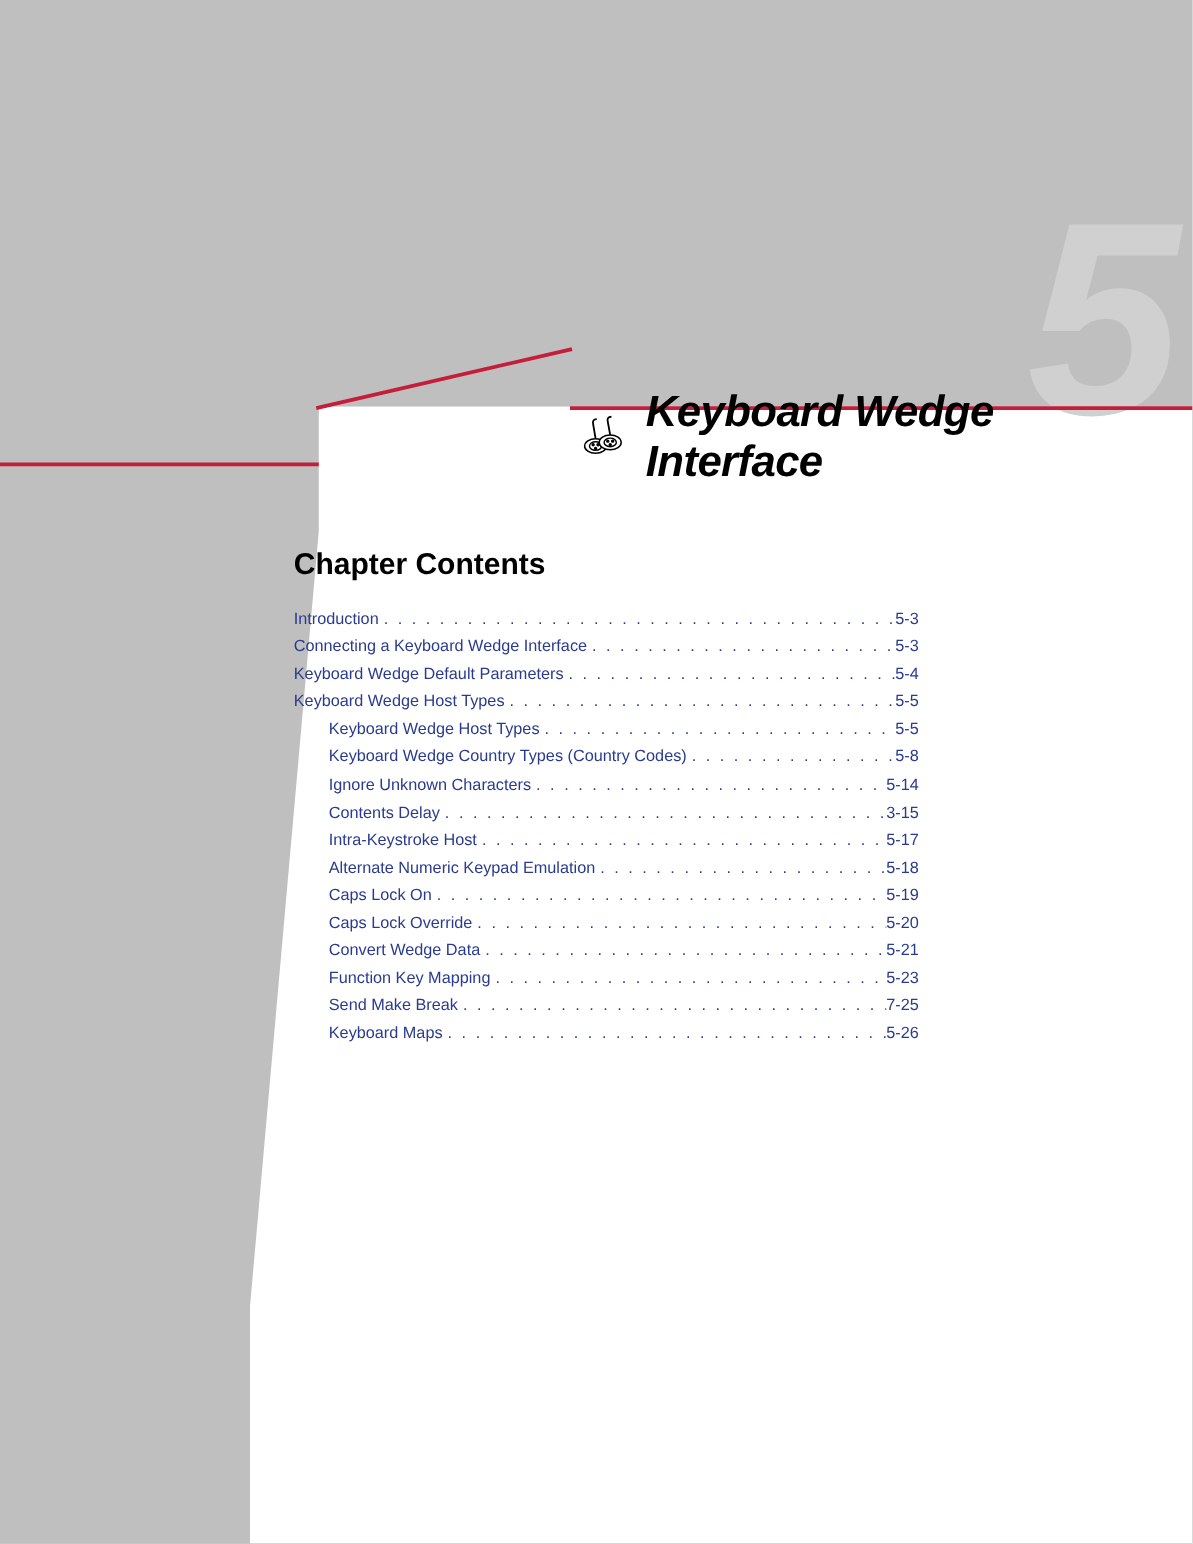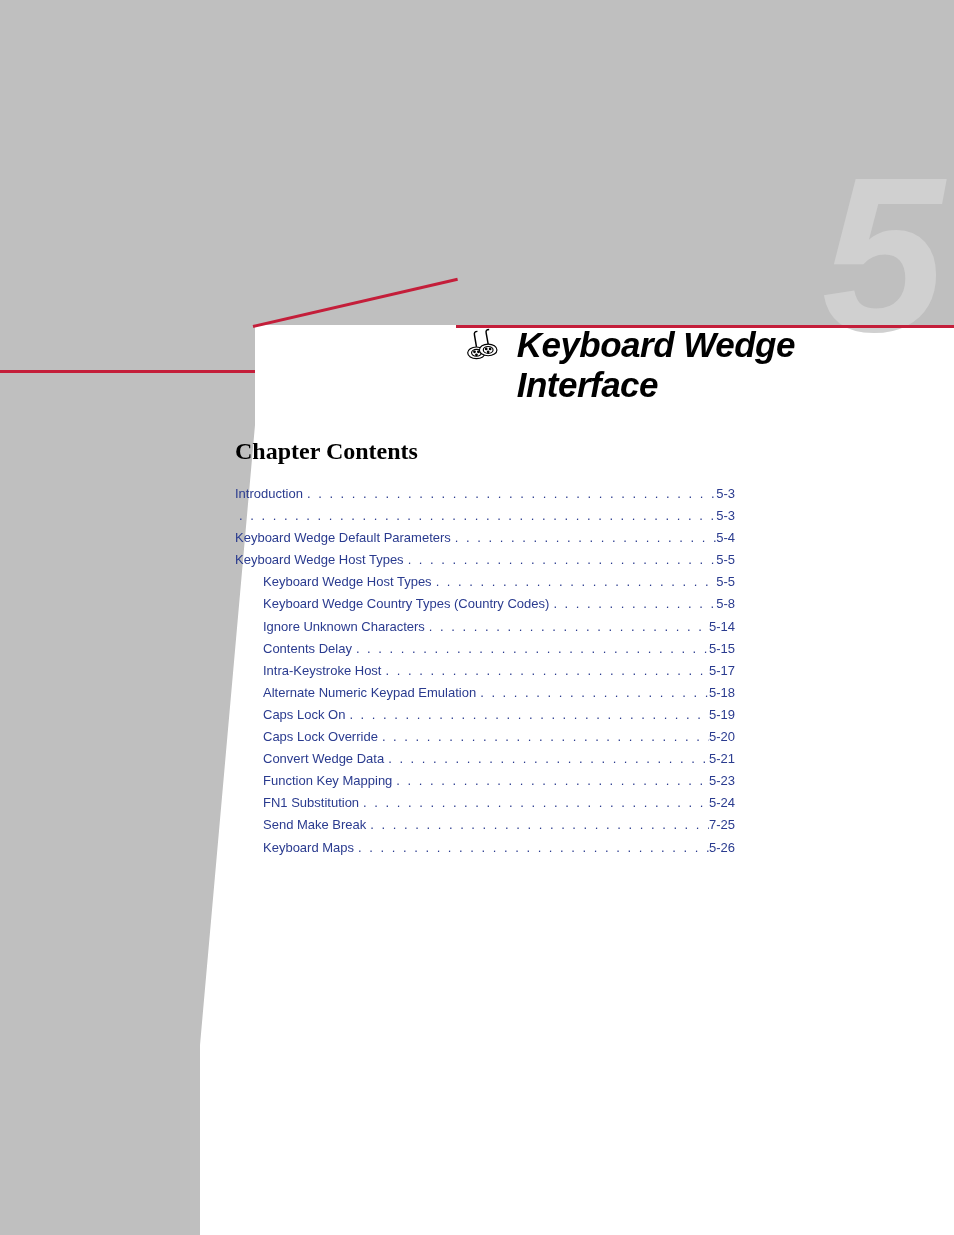--- a/index.html
+++ b/index.html
@@ -78,20 +78,21 @@
     z-index: 4;
   }
   .title-area {
     position: absolute;
     left: 455px;
     top: 325px;
     width: 480px;
     height: 50px;
     z-index: 5;
     display: flex;
+    align-items: center;
   }
   .connector-icon {
     width: 55px;
     height: 42px;
     margin-right: 8px;
   }
   .chapter-title {
     font-size: 35px;
     font-weight: 700;
     font-style: italic;
@@ -103,21 +104,21 @@
     position: absolute;
     left: 235px;
     top: 438px;
     width: 500px;
     z-index: 5;
   }
   .section-head {
     font-size: 24px;
     font-weight: 700;
     color: #000;
-    font-family: Liberation Serif, serif;
+    font-family: Liberation Sans, sans-serif;
     margin-bottom: 18px;
   }
   .toc-row {
     display: flex;
     align-items: baseline;
     font-size: 13px;
     color: #2a3b8f;
     line-height: 1.7;
     white-space: nowrap;
   }
@@ -170,20 +171,21 @@
 
   <div class="content">
     <div class="section-head">Chapter Contents</div>
     <div id="toc-container">
         <div class="toc-row">
           <span class="toc-label">Introduction</span>
           <span class="toc-dots"></span>
           <span class="toc-page">5-3</span>
         </div>
         <div class="toc-row">
+          <span class="toc-label">Connecting a Keyboard Wedge Interface</span>
           <span class="toc-dots"></span>
           <span class="toc-page">5-3</span>
         </div>
         <div class="toc-row">
           <span class="toc-label">Keyboard Wedge Default Parameters</span>
           <span class="toc-dots"></span>
           <span class="toc-page">5-4</span>
         </div>
         <div class="toc-row">
           <span class="toc-label">Keyboard Wedge Host Types</span>
@@ -201,21 +203,21 @@
           <span class="toc-page">5-8</span>
         </div>
         <div class="toc-row indent">
           <span class="toc-label">Ignore Unknown Characters</span>
           <span class="toc-dots"></span>
           <span class="toc-page">5-14</span>
         </div>
         <div class="toc-row indent">
           <span class="toc-label">Contents Delay</span>
           <span class="toc-dots"></span>
-          <span class="toc-page">5-15</span>
+          <span class="toc-page">3-15</span>
         </div>
         <div class="toc-row indent">
           <span class="toc-label">Intra-Keystroke Host</span>
           <span class="toc-dots"></span>
           <span class="toc-page">5-17</span>
         </div>
         <div class="toc-row indent">
           <span class="toc-label">Alternate Numeric Keypad Emulation</span>
           <span class="toc-dots"></span>
           <span class="toc-page">5-18</span>
@@ -232,25 +234,20 @@
         </div>
         <div class="toc-row indent">
           <span class="toc-label">Convert Wedge Data</span>
           <span class="toc-dots"></span>
           <span class="toc-page">5-21</span>
         </div>
         <div class="toc-row indent">
           <span class="toc-label">Function Key Mapping</span>
           <span class="toc-dots"></span>
           <span class="toc-page">5-23</span>
-        </div>
-        <div class="toc-row indent">
-          <span class="toc-label">FN1 Substitution</span>
-          <span class="toc-dots"></span>
-          <span class="toc-page">5-24</span>
         </div>
         <div class="toc-row indent">
           <span class="toc-label">Send Make Break</span>
           <span class="toc-dots"></span>
           <span class="toc-page">7-25</span>
         </div>
         <div class="toc-row indent">
           <span class="toc-label">Keyboard Maps</span>
           <span class="toc-dots"></span>
           <span class="toc-page">5-26</span>

